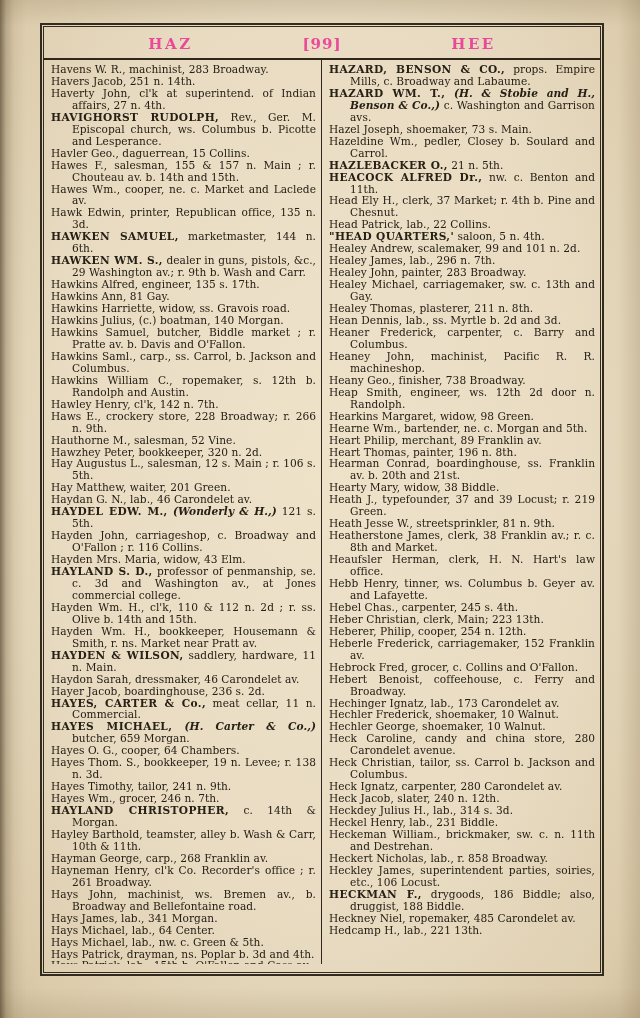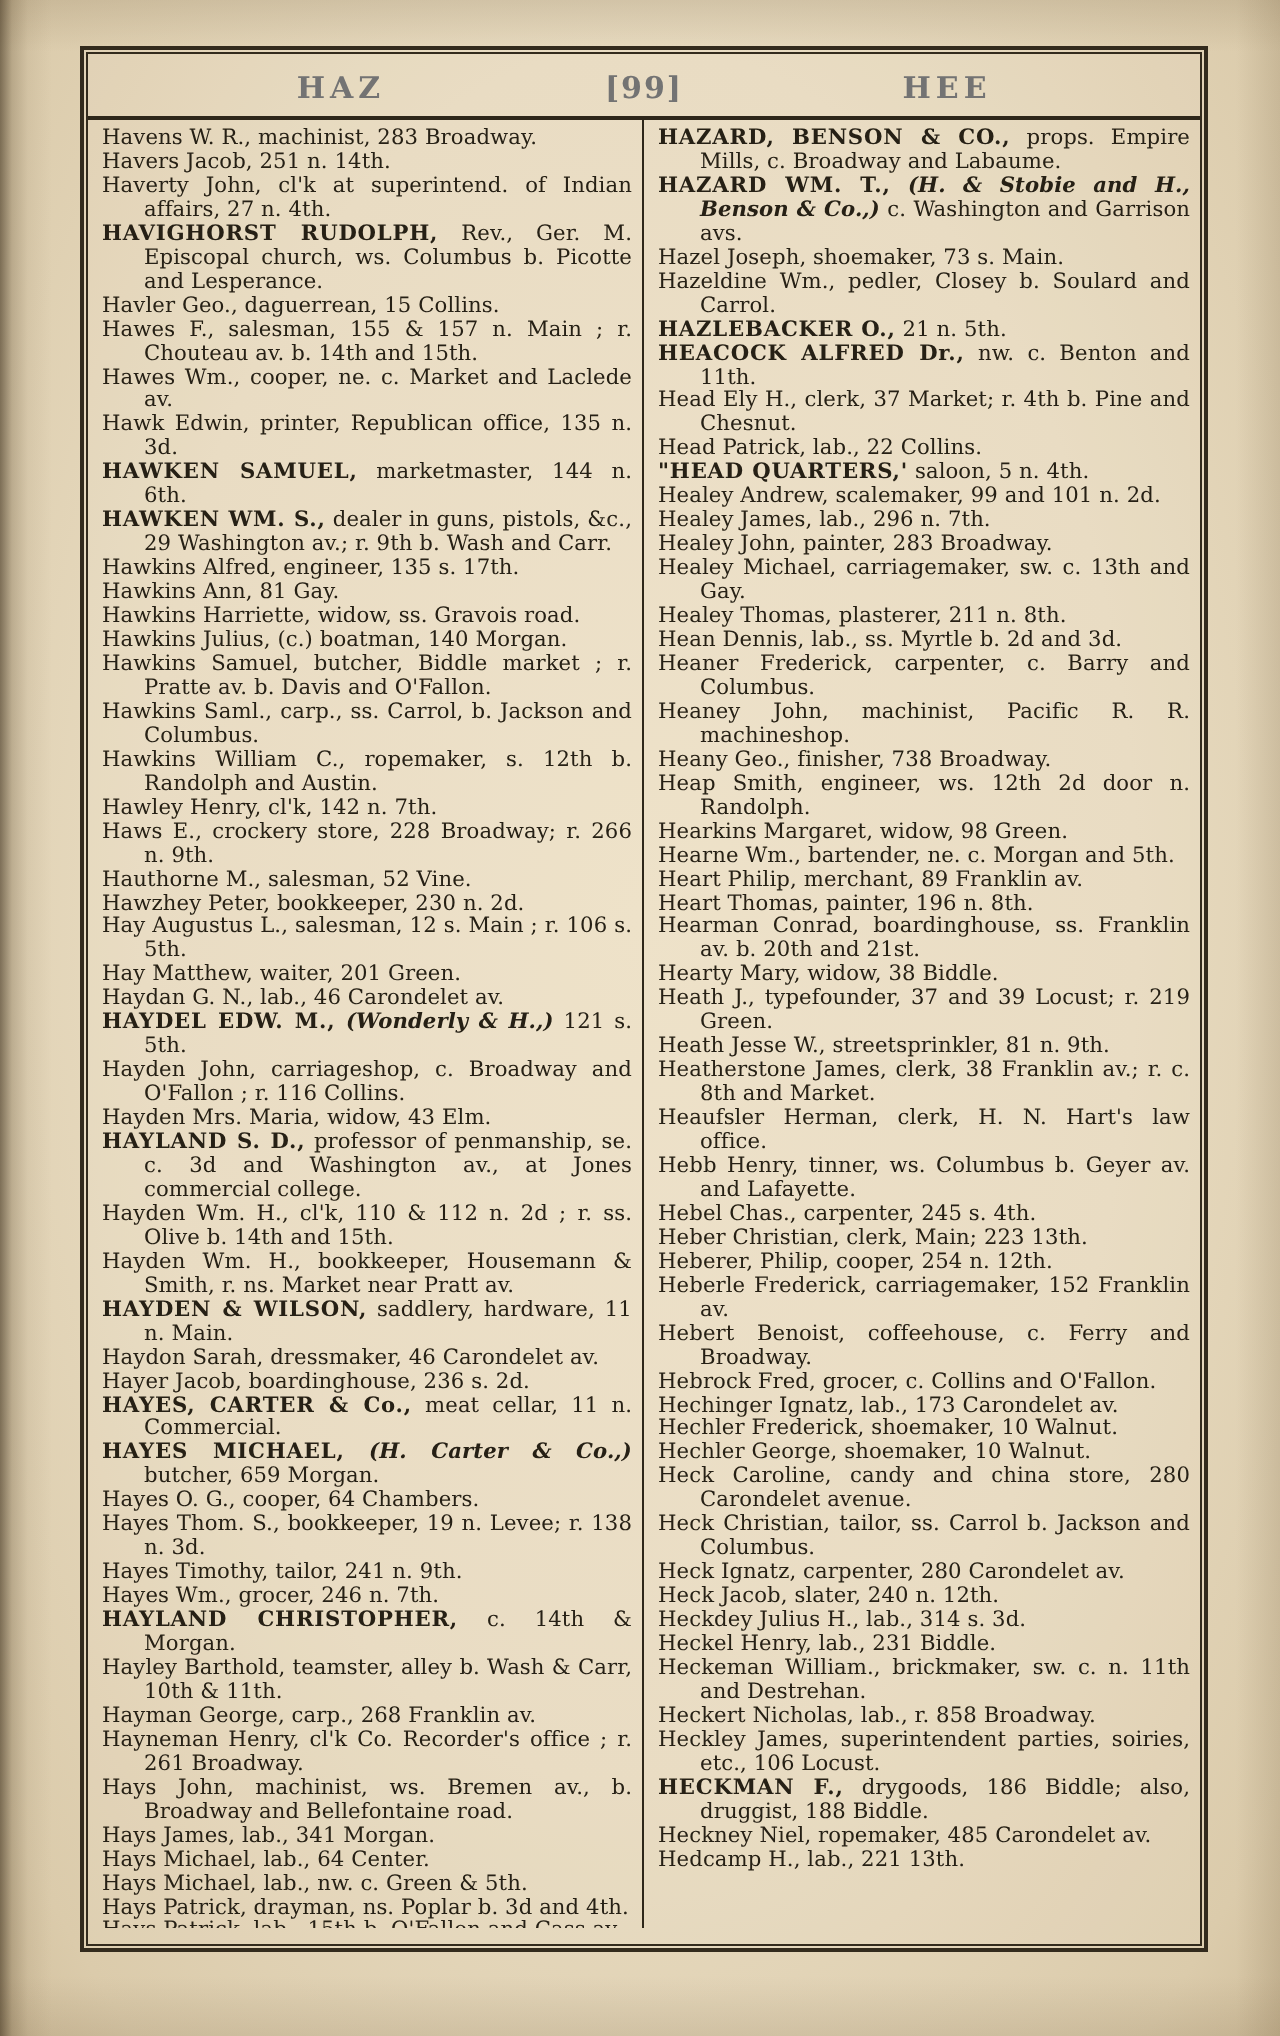--- a/index.html
+++ b/index.html
@@ -19,21 +19,21 @@
     background: rgba(255,250,236,0.10);
   }
   .frame-inner {
     position: absolute; left: 1px; top: 1px; right: 1px; bottom: 1px;
     border: 1px solid #332b1d; box-sizing: border-box;
   }
   .page-header {
     display: flex; align-items: baseline;
     padding: 8px 10px 5px 10px;
     border-bottom: 2px solid #2e271a;
-    color: #737373;
+    color: #ec4899;
     font-weight: 700; font-size: 15px; letter-spacing: 2.5px;
   }
   .page-header .h-left  { flex: 1; text-align: center; }
   .page-header .h-mid   { width: 70px; text-align: center; letter-spacing: 1px; }
   .page-header .h-right { flex: 1; text-align: center; }
   .columns { display: flex; height: 904px; }
   .col {
     width: 50%; box-sizing: border-box; overflow: hidden;
     padding: 4px 5px 0 7px;
   }
@@ -74,21 +74,21 @@
           <p class="entry"><span class="seg-n">Hawkins Alfred, engineer, 135 s. 17th.</span></p>
           <p class="entry"><span class="seg-n">Hawkins Ann, 81 Gay.</span></p>
           <p class="entry"><span class="seg-n">Hawkins Harriette, widow, ss. Gravois road.</span></p>
           <p class="entry"><span class="seg-n">Hawkins Julius, (c.) boatman, 140 Morgan.</span></p>
           <p class="entry"><span class="seg-n">Hawkins Samuel, butcher, Biddle market ; r. Pratte av. b. Davis and O'Fallon.</span></p>
           <p class="entry"><span class="seg-n">Hawkins Saml., carp., ss. Carrol, b. Jackson and Columbus.</span></p>
           <p class="entry"><span class="seg-n">Hawkins William C., ropemaker, s. 12th b. Randolph and Austin.</span></p>
           <p class="entry"><span class="seg-n">Hawley Henry, cl'k, 142 n. 7th.</span></p>
           <p class="entry"><span class="seg-n">Haws E., crockery store, 228 Broadway; r. 266 n. 9th.</span></p>
           <p class="entry"><span class="seg-n">Hauthorne M., salesman, 52 Vine.</span></p>
-          <p class="entry"><span class="seg-n">Hawzhey Peter, bookkeeper, 230 n. 2d.</span></p>
+          <p class="entry"><span class="seg-n">Hawzhey Peter, bookkeeper, 320 n. 2d.</span></p>
           <p class="entry"><span class="seg-n">Hay Augustus L., salesman, 12 s. Main ; r. 106 s. 5th.</span></p>
           <p class="entry"><span class="seg-n">Hay Matthew, waiter, 201 Green.</span></p>
           <p class="entry"><span class="seg-n">Haydan G. N., lab., 46 Carondelet av.</span></p>
           <p class="entry"><span class="seg-b">HAYDEL EDW. M.,</span><span class="seg-i"> (Wonderly &amp; H.,)</span><span class="seg-n"> 121 s. 5th.</span></p>
           <p class="entry"><span class="seg-n">Hayden John, carriageshop, c. Broadway and O'Fallon ; r. 116 Collins.</span></p>
           <p class="entry"><span class="seg-n">Hayden Mrs. Maria, widow, 43 Elm.</span></p>
           <p class="entry"><span class="seg-b">HAYLAND S. D.,</span><span class="seg-n"> professor of penmanship, se. c. 3d and Washington av., at Jones commercial college.</span></p>
           <p class="entry"><span class="seg-n">Hayden Wm. H., cl'k, 110 &amp; 112 n. 2d ; r. ss. Olive b. 14th and 15th.</span></p>
           <p class="entry"><span class="seg-n">Hayden Wm. H., bookkeeper, Housemann &amp; Smith, r. ns. Market near Pratt av.</span></p>
           <p class="entry"><span class="seg-b">HAYDEN &amp; WILSON,</span><span class="seg-n"> saddlery, hardware, 11 n. Main.</span></p>
@@ -139,22 +139,22 @@
           <p class="entry"><span class="seg-n">Hearty Mary, widow, 38 Biddle.</span></p>
           <p class="entry"><span class="seg-n">Heath J., typefounder, 37 and 39 Locust; r. 219 Green.</span></p>
           <p class="entry"><span class="seg-n">Heath Jesse W., streetsprinkler, 81 n. 9th.</span></p>
           <p class="entry"><span class="seg-n">Heatherstone James, clerk, 38 Franklin av.; r. c. 8th and Market.</span></p>
           <p class="entry"><span class="seg-n">Heaufsler Herman, clerk, H. N. Hart's law office.</span></p>
           <p class="entry"><span class="seg-n">Hebb Henry, tinner, ws. Columbus b. Geyer av. and Lafayette.</span></p>
           <p class="entry"><span class="seg-n">Hebel Chas., carpenter, 245 s. 4th.</span></p>
           <p class="entry"><span class="seg-n">Heber Christian, clerk, Main; 223 13th.</span></p>
           <p class="entry"><span class="seg-n">Heberer, Philip, cooper, 254 n. 12th.</span></p>
           <p class="entry"><span class="seg-n">Heberle Frederick, carriagemaker, 152 Franklin av.</span></p>
+          <p class="entry"><span class="seg-n">Hebrock Fred, grocer, c. Collins and O'Fallon.</span></p>
           <p class="entry"><span class="seg-n">Hebert Benoist, coffeehouse, c. Ferry and Broadway.</span></p>
-          <p class="entry"><span class="seg-n">Hebrock Fred, grocer, c. Collins and O'Fallon.</span></p>
           <p class="entry"><span class="seg-n">Hechinger Ignatz, lab., 173 Carondelet av.</span></p>
           <p class="entry"><span class="seg-n">Hechler Frederick, shoemaker, 10 Walnut.</span></p>
           <p class="entry"><span class="seg-n">Hechler George, shoemaker, 10 Walnut.</span></p>
           <p class="entry"><span class="seg-n">Heck Caroline, candy and china store, 280 Carondelet avenue.</span></p>
           <p class="entry"><span class="seg-n">Heck Christian, tailor, ss. Carrol b. Jackson and Columbus.</span></p>
           <p class="entry"><span class="seg-n">Heck Ignatz, carpenter, 280 Carondelet av.</span></p>
           <p class="entry"><span class="seg-n">Heck Jacob, slater, 240 n. 12th.</span></p>
           <p class="entry"><span class="seg-n">Heckdey Julius H., lab., 314 s. 3d.</span></p>
           <p class="entry"><span class="seg-n">Heckel Henry, lab., 231 Biddle.</span></p>
           <p class="entry"><span class="seg-n">Heckeman William., brickmaker, sw. c. n. 11th and Destrehan.</span></p>

